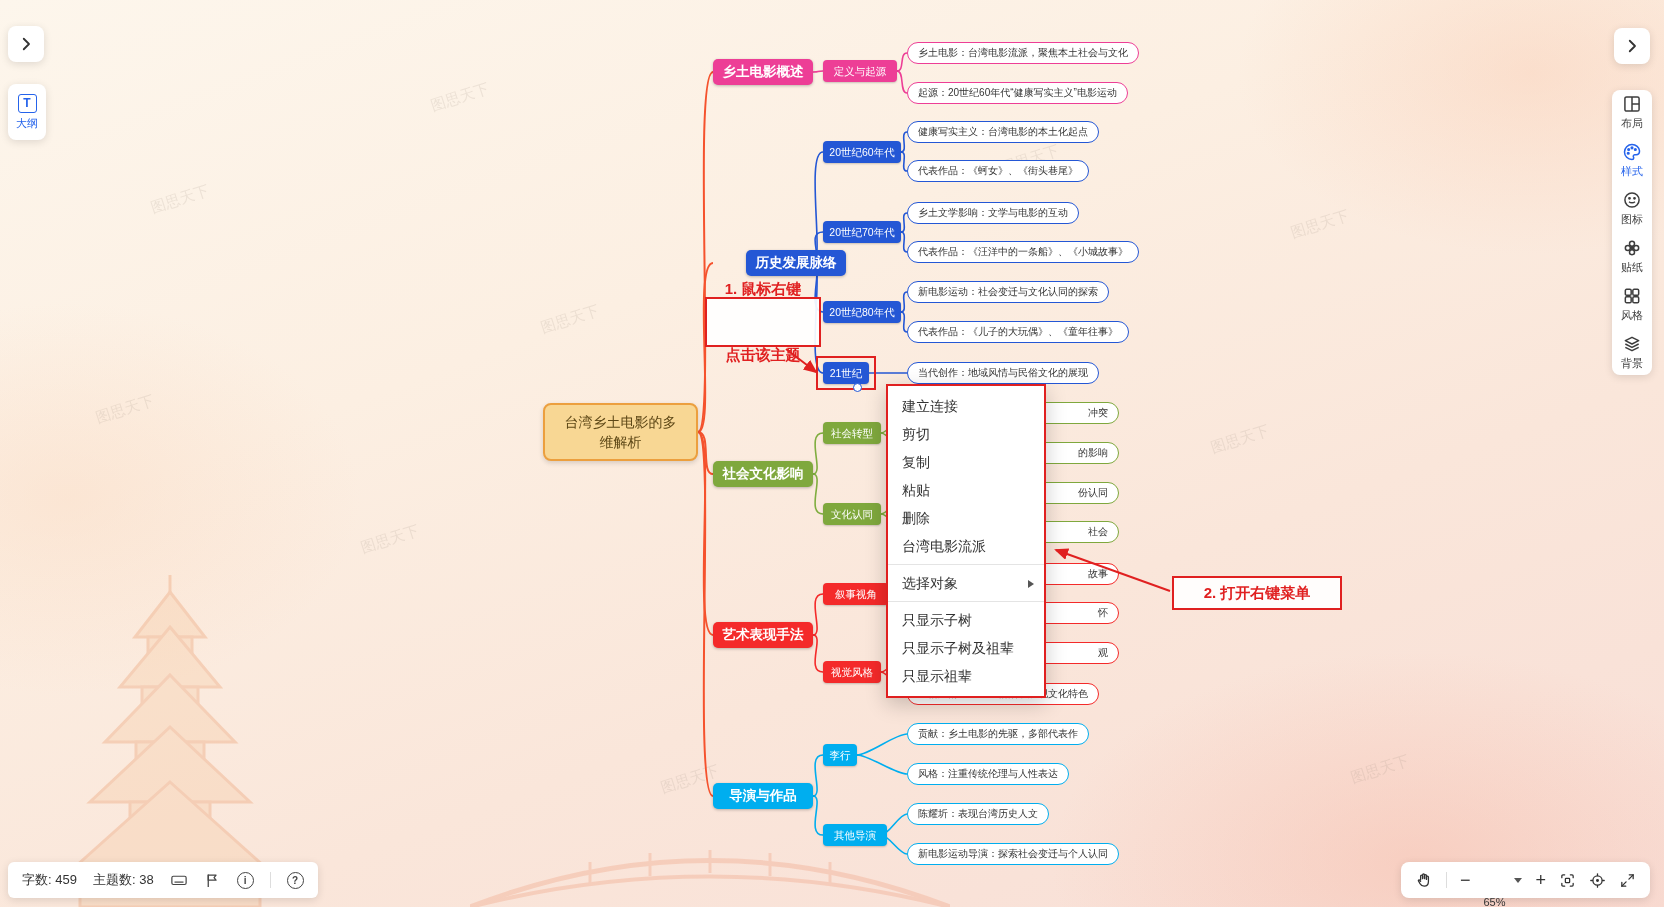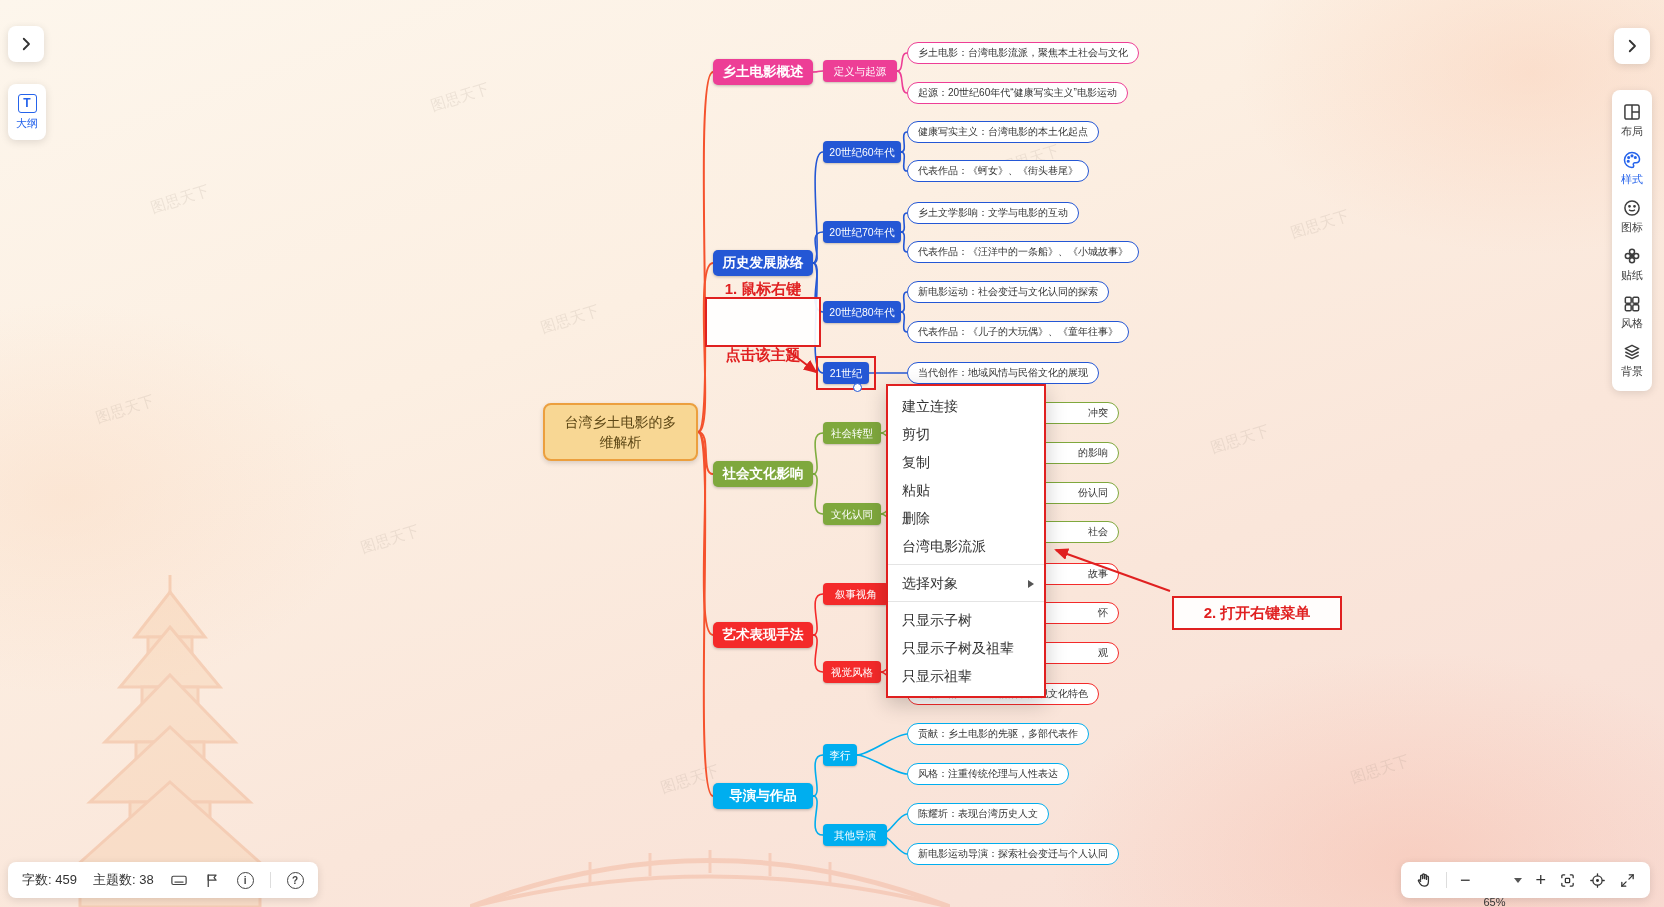--- a/index.html
+++ b/index.html
@@ -47,38 +47,38 @@
   .context-menu .mi{position:relative;height:28px;line-height:28px;padding:0 14px;font-size:14px;
     color:#333;cursor:default;white-space:nowrap;}
   .context-menu .sep{height:1px;background:#e4e4e4;margin:4px 0;}
   .sub-arrow{position:absolute;right:10px;top:11px;width:0;height:0;border-left:6px solid #555;
     border-top:4px solid transparent;border-bottom:4px solid transparent;}
   
   .anno{position:absolute;z-index:60;background:rgba(255,255,255,.92);border:2px solid #e02020;
     color:#e02020;font-weight:bold;display:flex;flex-direction:column;align-items:center;
     justify-content:center;box-sizing:border-box;}
   .anno1{left:705px;top:297px;width:116px;height:50px;font-size:15px;line-height:22px;gap:44px;}
-  .anno2{left:1172px;top:576px;width:170px;height:34px;font-size:15px;margin-top:20px;}
+  .anno2{left:1172px;top:576px;width:170px;height:34px;font-size:15px;}
   svg.anno-arrows{position:absolute;left:0;top:0;z-index:60;pointer-events:none;}
   
   .card{position:absolute;background:#fff;border-radius:8px;box-shadow:0 2px 8px rgba(0,0,0,.12);z-index:70;}
   .sq-btn{width:36px;height:36px;display:flex;align-items:center;justify-content:center;cursor:pointer;}
   .outline-card{left:8px;top:84px;width:38px;height:56px;display:flex;flex-direction:column;
     align-items:center;justify-content:center;gap:3px;cursor:pointer;}
   .outline-t{width:17px;height:17px;border:1.5px solid #2563eb;border-radius:3px;color:#2563eb;
     font-size:12px;font-weight:bold;display:flex;align-items:center;justify-content:center;}
   .outline-label{font-size:11px;color:#2563eb;}
-  .right-panel{right:12px;top:90px;width:40px;padding:12px 0;display:flex;flex-direction:column;
+  .right-panel{right:12px;top:90px;width:40px;padding:4px 0;display:flex;flex-direction:column;
     align-items:center;gap:11px;}
   .tool{display:flex;flex-direction:column;align-items:center;gap:2px;color:#3d3d3d;cursor:pointer;}
   .tool .tl{font-size:11px;}
   .tool.active{color:#2563eb;}
   .tool svg{stroke:currentColor;}
   .status-bar{left:8px;top:862px;height:36px;display:flex;align-items:center;gap:16px;padding:0 14px;
-    font-size:13px;color:#333;}
+    font-size:13px;color:#333;border-radius:6px;}
   .status-bar .ic{display:flex;align-items:center;cursor:pointer;color:#444;}
   .circle-ic{width:15px;height:15px;border:1.4px solid #444;border-radius:50%;font-size:10px;
     display:flex;align-items:center;justify-content:center;font-weight:bold;}
   .vdiv{width:1px;height:16px;background:#ddd;}
   .zoom-bar{right:14px;top:862px;height:36px;display:flex;align-items:center;gap:13px;padding:0 14px;
     font-size:14px;color:#333;}
   .zoom-bar .ic{display:flex;align-items:center;cursor:pointer;color:#333;}
   .zoom-pct{font-size:11px;margin-top:44px;}
   .zoom-sign{font-size:18px;line-height:18px;}
   .caret{width:0;height:0;border-top:5px solid #555;border-left:4px solid transparent;
@@ -185,21 +185,21 @@
     </g>
   </svg>
 
   <div class="root-node">台湾乡土电影的多维解析</div>
 
   <div class="main pink" style="left:713px;top:59px">乡土电影概述</div>
   <div class="sub pink" style="left:823px;top:60px;width:74px">定义与起源</div>
   <div class="leaf pink" style="left:907px;top:42px">乡土电影：台湾电影流派，聚焦本土社会与文化</div>
   <div class="leaf pink" style="left:907px;top:82px">起源：20世纪60年代“健康写实主义”电影运动</div>
 
-  <div class="main blue" style="left:713px;top:250px">历史发展脉络</div>
+  <div class="main blue" style="left:746px;top:250px">历史发展脉络</div>
   <div class="sub blue" style="left:823px;top:141px;width:78px">20世纪60年代</div>
   <div class="leaf blue" style="left:907px;top:121px">健康写实主义：台湾电影的本土化起点</div>
   <div class="leaf blue" style="left:907px;top:160px">代表作品：《蚵女》、《街头巷尾》</div>
   <div class="sub blue" style="left:823px;top:221px;width:78px">20世纪70年代</div>
   <div class="leaf blue" style="left:907px;top:202px">乡土文学影响：文学与电影的互动</div>
   <div class="leaf blue" style="left:907px;top:241px">代表作品：《汪洋中的一条船》、《小城故事》</div>
   <div class="sub blue" style="left:823px;top:301px;width:78px">20世纪80年代</div>
   <div class="leaf blue" style="left:907px;top:281px">新电影运动：社会变迁与文化认同的探索</div>
   <div class="leaf blue" style="left:907px;top:321px">代表作品：《儿子的大玩偶》、《童年往事》</div>
   <div class="sub blue" style="left:823px;top:362px;width:46px">21世纪</div>

